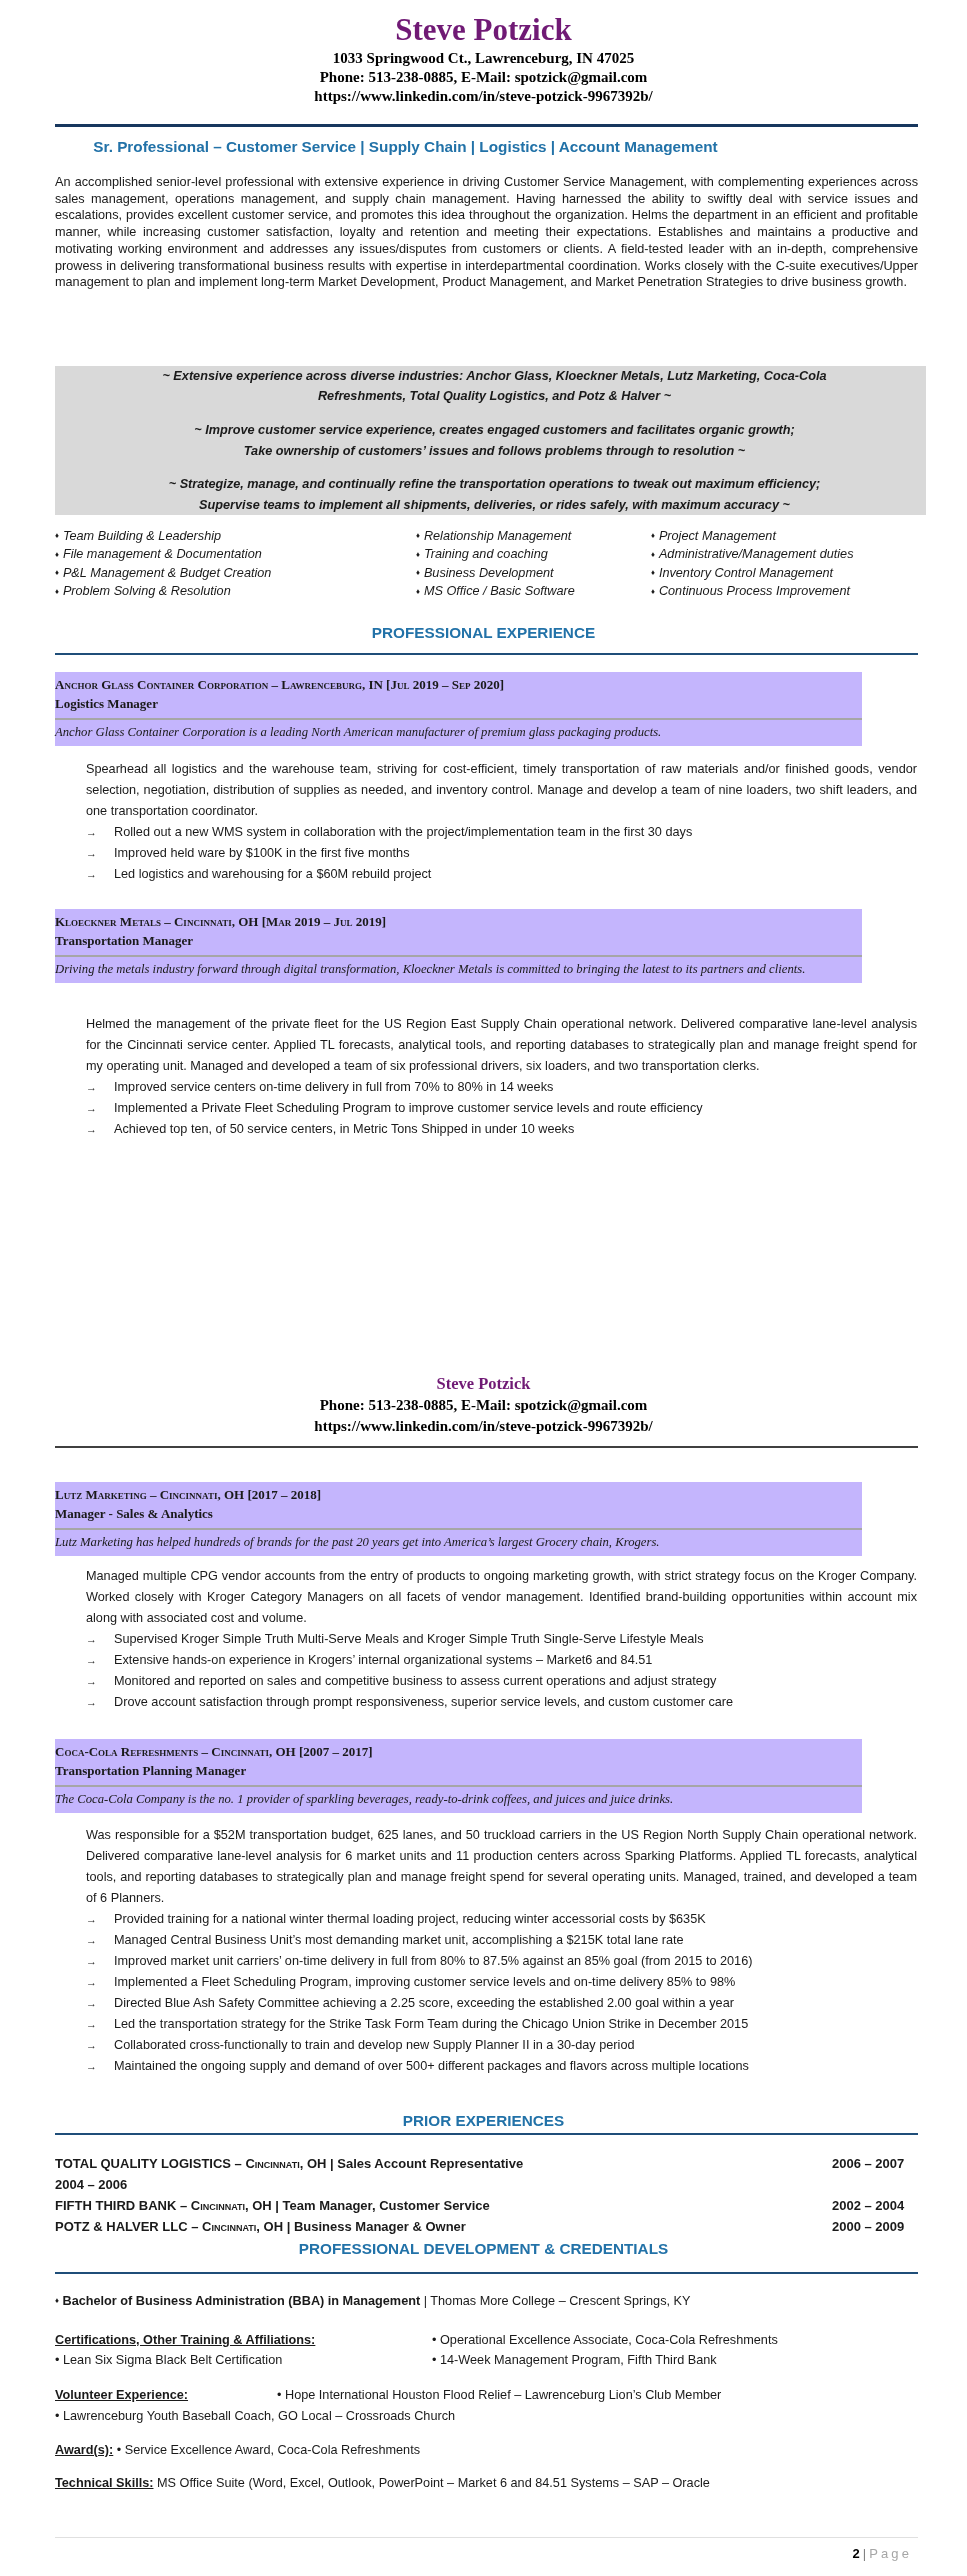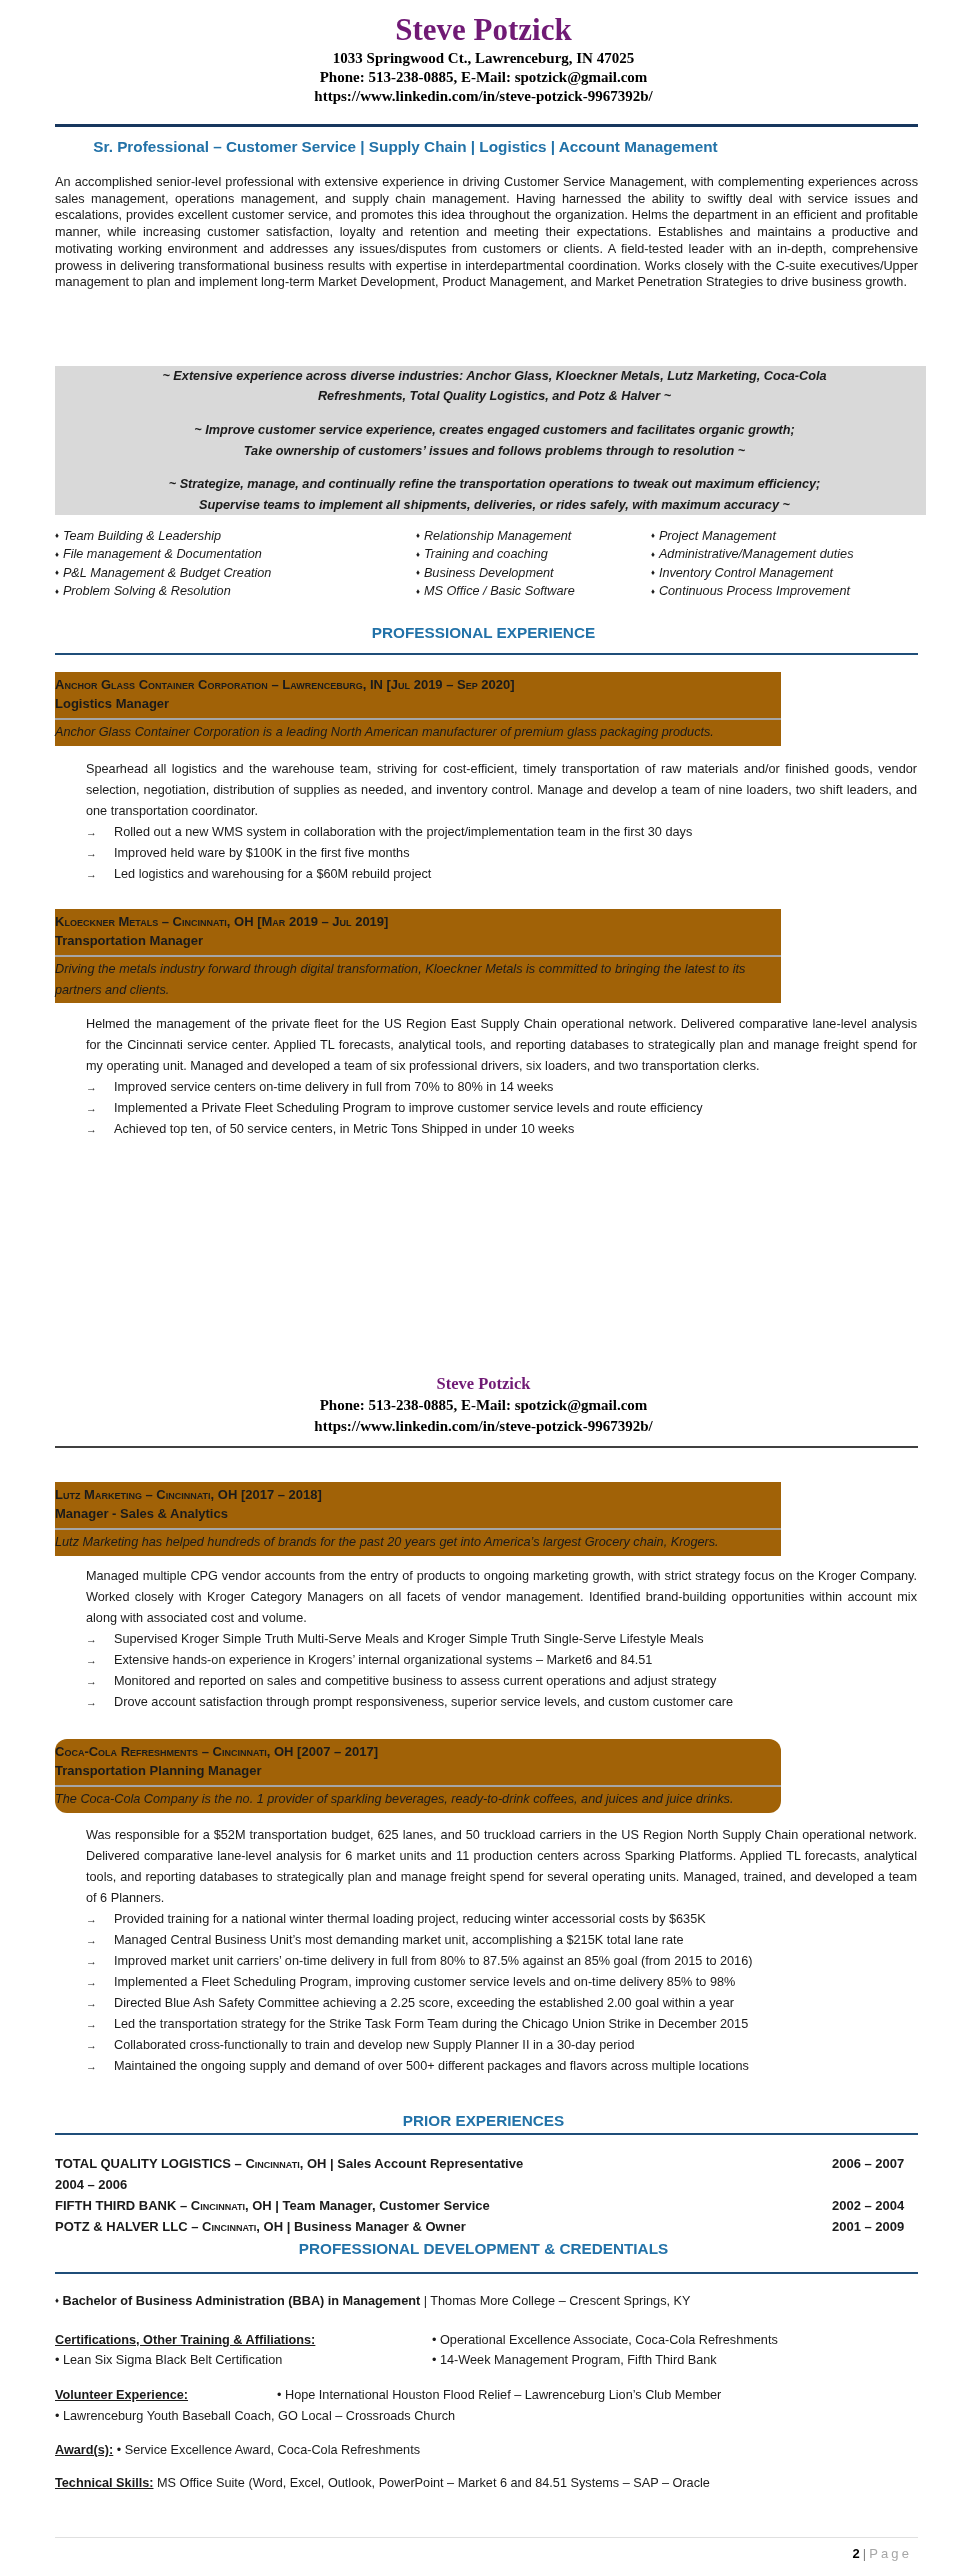--- a/index.html
+++ b/index.html
@@ -25,21 +25,21 @@
   .skills { position: absolute; left: 55px; width: 863px; top: 527px; display: flex; }
   .skills .col { font-style: italic; font-size: 12.7px; line-height: 18px; }
   .skills .col div::before { content: "\2666"; font-style: normal; font-size: 7.8px; margin-right: 3.9px; vertical-align: 1.6px; }
   .skills .c1 { width: 361px; }
   .skills .c2 { width: 235px; }
   .skills .c3 { width: 267px; }
 
   .sec-title { position: absolute; left: 0; width: 967px; text-align: center; font-weight: bold; font-size: 15.3px; color: #2272a8; }
 
   
-  .job-head { position: absolute; left: 55px; width: 726px; background: #a16207; }
+  .job-head { position: absolute; left: 55px; width: 807px; background: #c4b5fd; font-family: Liberation Serif, serif; }
   .job-head .co { font-weight: bold; font-size: 13px; line-height: 19px; padding-top: 3.1px; font-variant: small-caps; }
   .job-head .title { font-weight: bold; font-size: 13px; line-height: 19px; padding-bottom: 4.7px; border-bottom: 2.4px solid #a6a6a6; }
   .job-head .desc { font-style: italic; font-size: 12.7px; line-height: 20.4px; padding: 2.4px 0 3.1px 0; }
 
   .job-body { position: absolute; left: 86px; width: 831px; font-size: 12.7px; line-height: 21px; }
   .job-body .para { text-align: justify; }
   .job-body .bul { display: flex; }
   .job-body .bul .arr { width: 28px; flex: 0 0 28px; font-size: 11px; }
 
   
@@ -178,21 +178,21 @@
   <div class="bul">
       <span class="arr">→</span>
       <span>Monitored and reported on sales and competitive business to assess current operations and adjust strategy</span>
     </div>
   <div class="bul">
       <span class="arr">→</span>
       <span>Drove account satisfaction through prompt responsiveness, superior service levels, and custom customer care</span>
     </div>
 </div>
 
-<div class="job-head" style="top:1739px;border-radius:12px;">
+<div class="job-head" style="top:1739px;">
   <div class="co">Coca-Cola Refreshments – Cincinnati, OH [2007 – 2017]</div>
   <div class="title">Transportation Planning Manager</div>
   <div class="desc">The Coca-Cola Company is the no. 1 provider of sparkling beverages, ready-to-drink coffees, and juices and juice drinks.</div>
 </div>
 <div class="job-body" style="top:1825px;">
   <div class="para">Was responsible for a $52M transportation budget, 625 lanes, and 50 truckload carriers in the US Region North Supply Chain operational network. Delivered comparative lane-level analysis for 6 market units and 11 production centers across Sparking Platforms. Applied TL forecasts, analytical tools, and reporting databases to strategically plan and manage freight spend for several operating units. Managed, trained, and developed a team of 6 Planners.</div>
   <div class="bul">
       <span class="arr">→</span>
       <span>Provided training for a national winter thermal loading project, reducing winter accessorial costs by $635K</span>
     </div>
@@ -235,21 +235,21 @@
   </div>
   <div class="row">
     <span class="yrs">2004 – 2006</span>
   </div>
   <div class="row">
     <span><span>FIFTH THIRD BANK – </span><span class="loc">Cincinnati, OH</span><span> | Team Manager, Customer Service</span></span>
     <span class="yrs">2002 – 2004</span>
   </div>
   <div class="row">
     <span><span>POTZ &amp; HALVER LLC – </span><span class="loc">Cincinnati, OH</span><span> | Business Manager &amp; Owner</span></span>
-    <span class="yrs">2001 – 2009</span>
+    <span class="yrs">2000 – 2009</span>
   </div>
 </div>
 
 <div class="sec-title" style="top:2240px;">PROFESSIONAL DEVELOPMENT &amp; CREDENTIALS</div>
 <div class="rule-blue-thin" style="top:2272px;"></div>
 
 <div class="edu" style="top:2294px;">
   <span style="font-size:7.8px;vertical-align:1.6px;">♦</span>
   <b>Bachelor of Business Administration (BBA) in Management</b><span> | Thomas More College – Crescent Springs, KY</span>
 </div>

